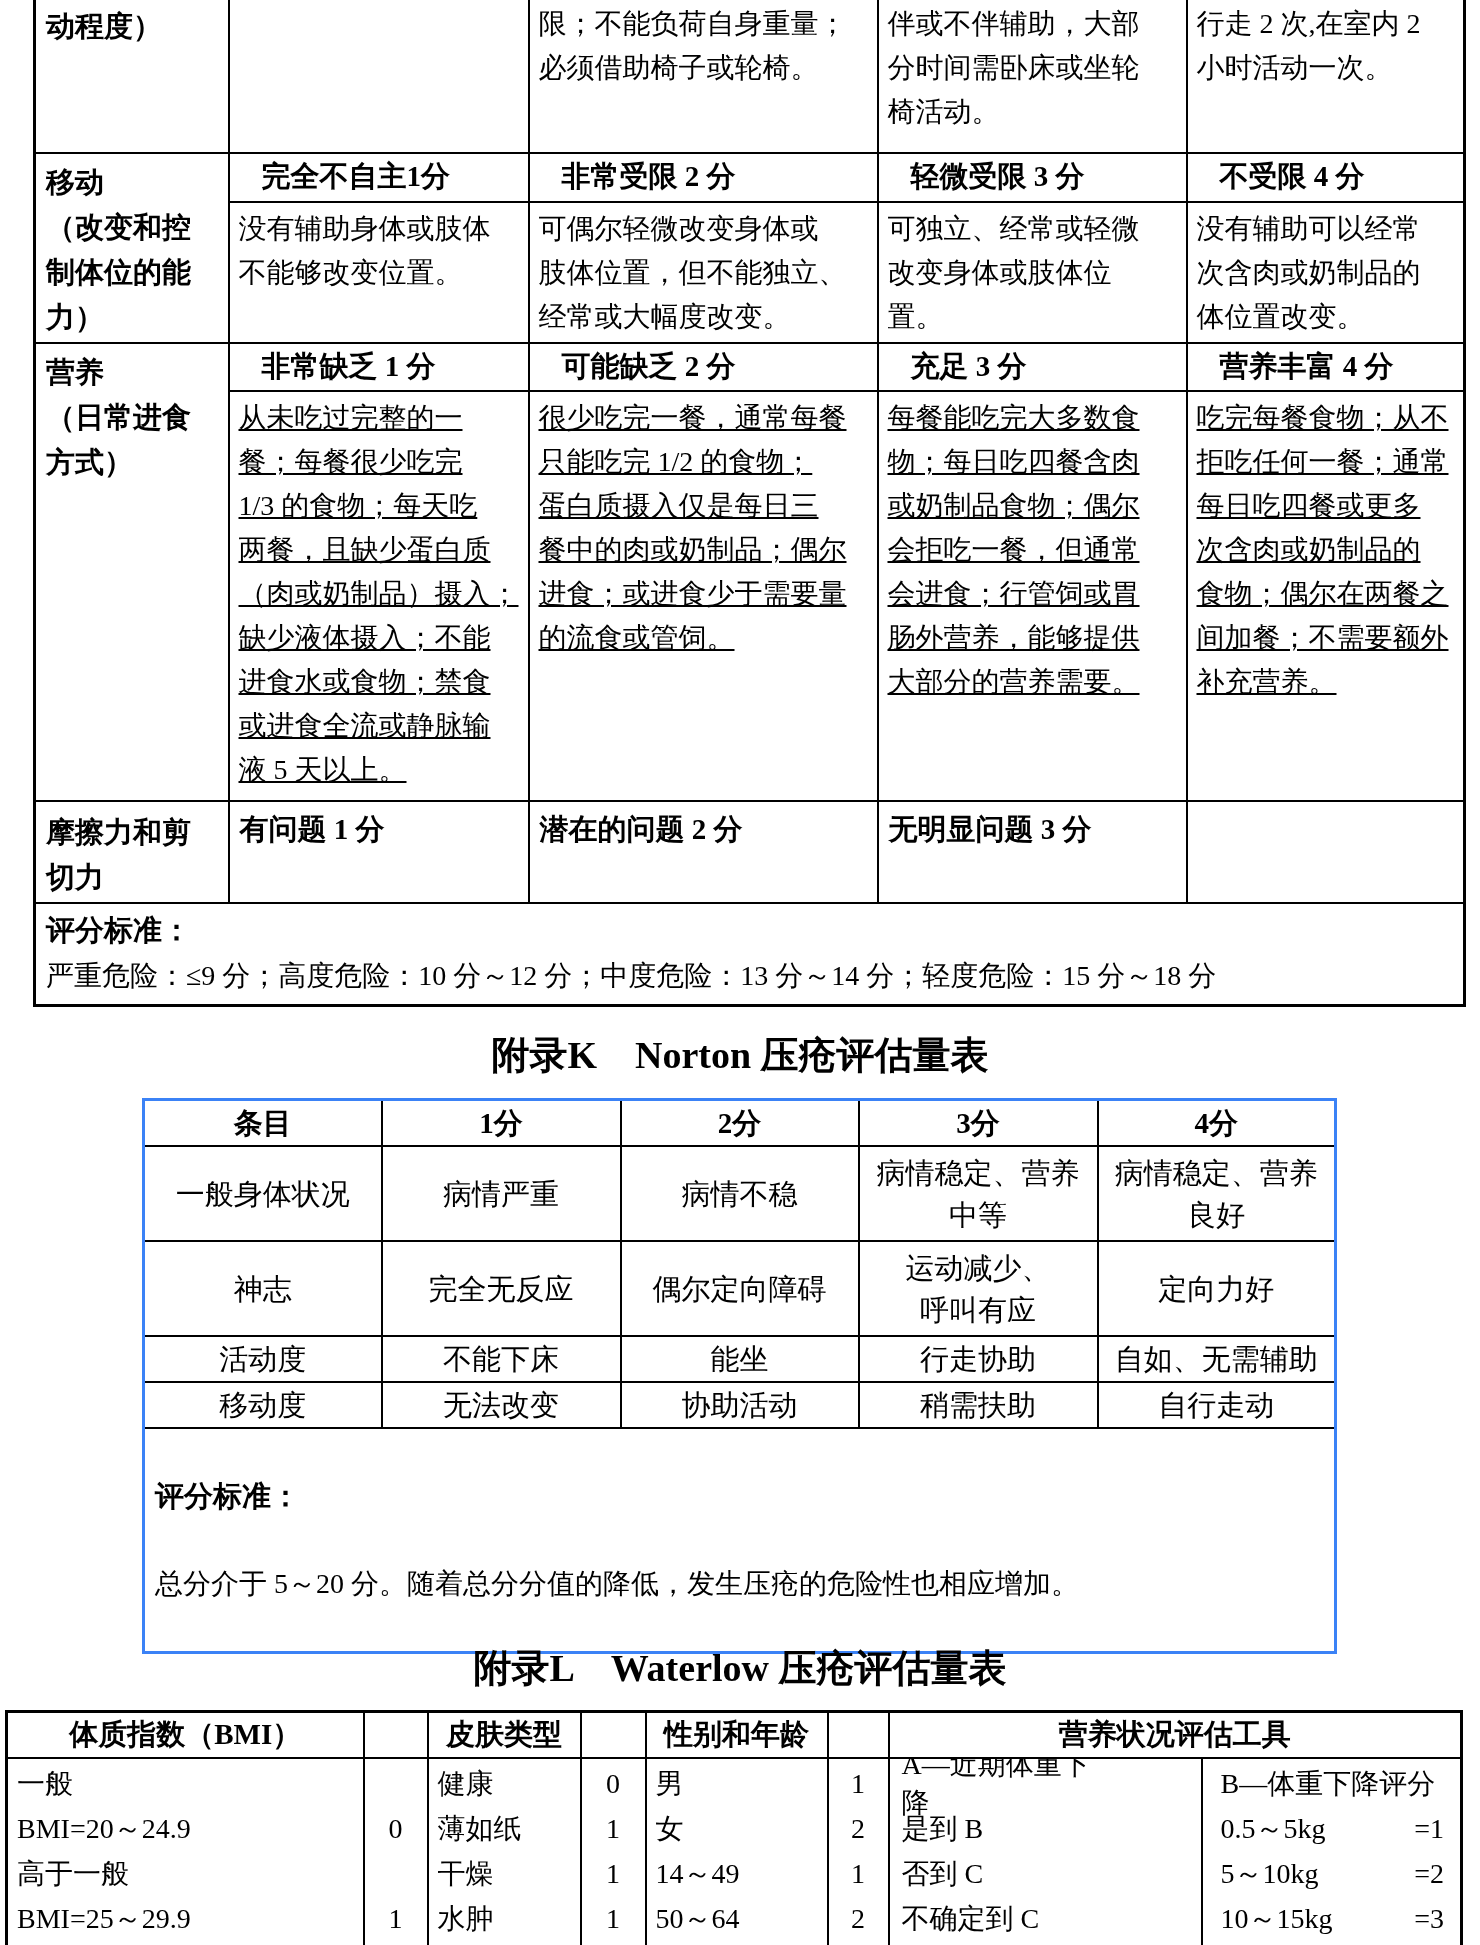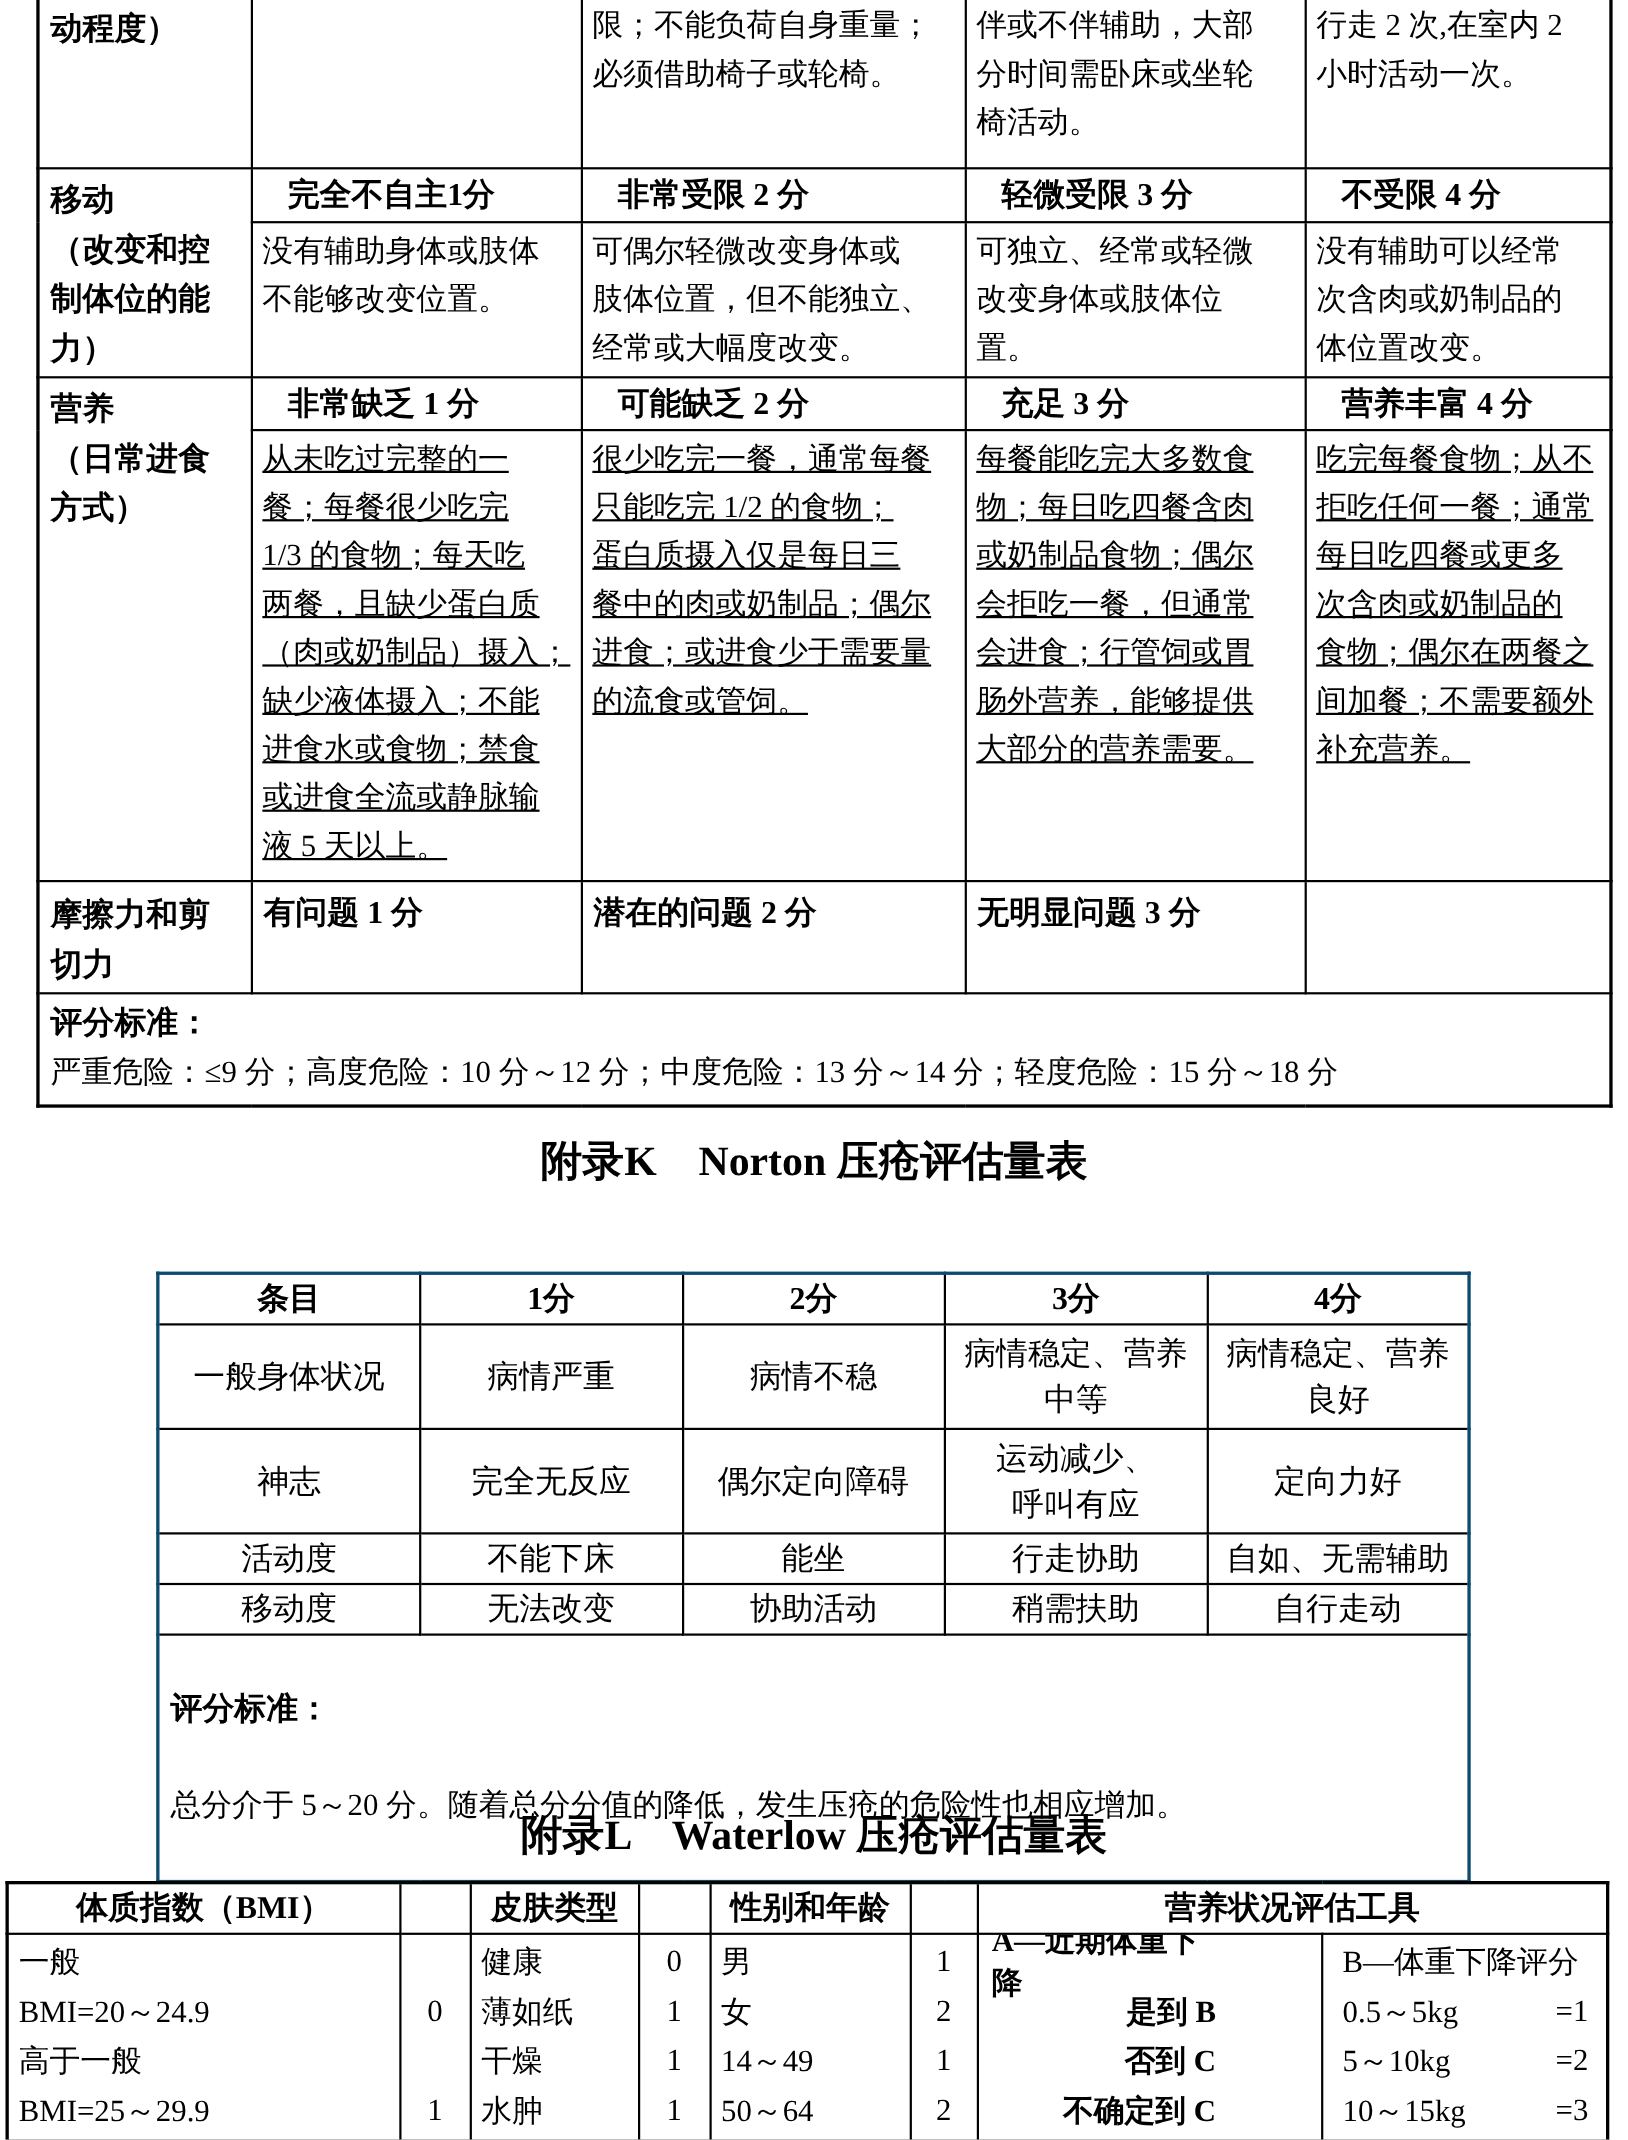--- a/index.html
+++ b/index.html
@@ -28,37 +28,37 @@
   .score-label { font-weight:bold; font-size:29px; line-height:45px; }
   .score-text  { font-size:28px; line-height:45px; }
 
   
   .sec-title { position:absolute; left:0; width:1480px; text-align:center;
                font-weight:bold; font-size:38px; }
   .title-norton   { top:1030px; }
   .title-waterlow { top:1643px; }
 
   
-  table.norton { left:142px; top:1156px; width:1192px; border:3px solid #0c4a6e; }
+  table.norton { left:142px; top:1098px; width:1192px; border:3px solid #3b82f6; }
   .norton td { text-align:center; vertical-align:middle; font-size:29px; line-height:42px;
                white-space:pre-line; padding:0 4px; }
   .norton tr.hrow td { font-weight:bold; height:44px; }
   .norton tr.row2 td { height:93px; }
   .norton tr.row1 td { height:44px; }
   .norton tr.nfoot td { height:86px; text-align:left; vertical-align:top; padding:3px 10px; }
 
   
   table.waterlow { left:5px; top:1710px; width:1455px; border:3px solid #000; }
   .waterlow tr.whead td { font-weight:bold; text-align:center; vertical-align:middle;
                           font-size:29px; height:42px; }
   .waterlow tr.wbody td { vertical-align:top; padding:2px 0 0 0; height:184px; }
   .wl-line { height:45px; display:flex; align-items:center; font-size:28px; }
   .wl-left   { padding-left:9px; }
   .wl-center { justify-content:center; }
-  .wl-nutA { justify-content:flex-end; padding-left:12px; padding-right:95px;font-weight:bold; }
+  .wl-nutA { justify-content:flex-start; padding-left:12px; padding-right:95px; }
   .wl-nutB { justify-content:space-between; padding-left:18px; padding-right:16px; }
 </style>
 </head>
 <body>
 
 <table class="tbl braden">
   <colgroup>
       <col style="width:194px">
       <col style="width:300px">
       <col style="width:349px">

